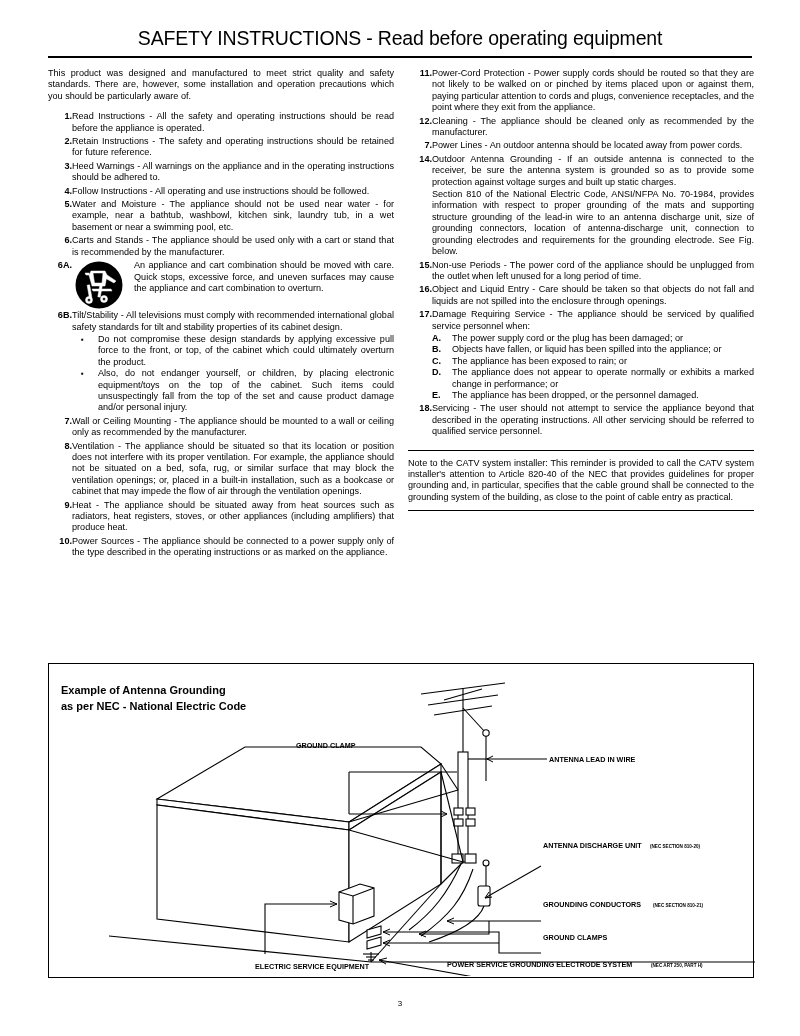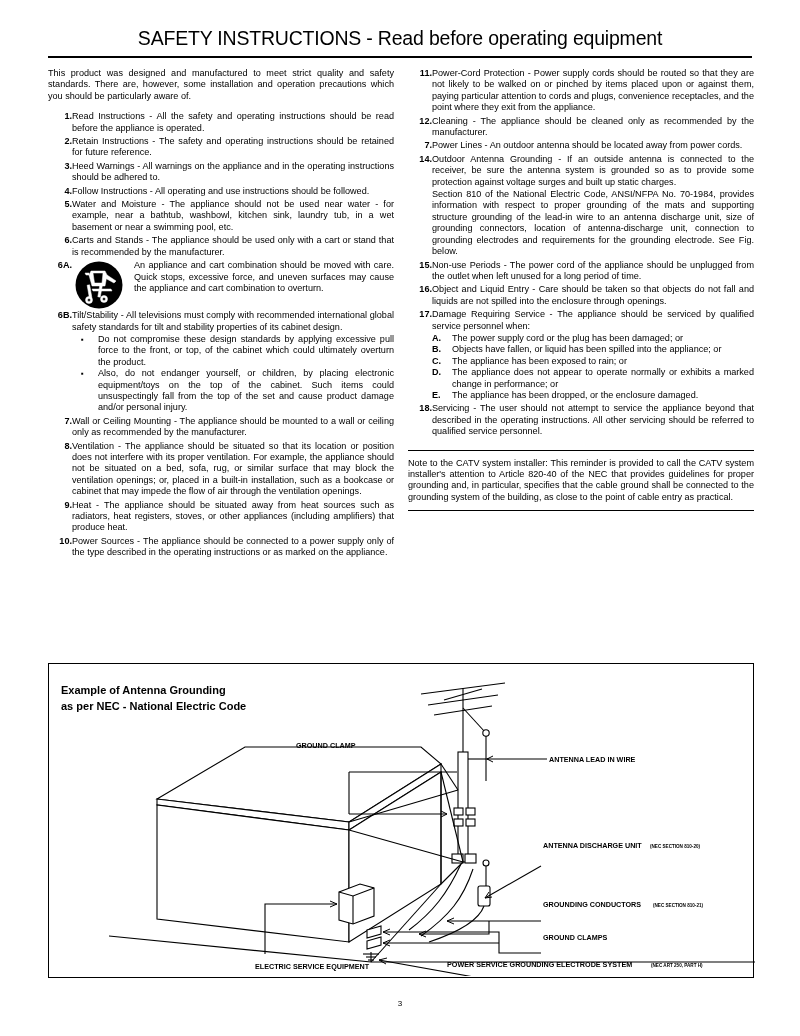--- a/index.html
+++ b/index.html
@@ -371,21 +371,21 @@
               <li>
                 <span class="ltr">C.</span>
                 <span class="ltxt">The appliance has been exposed to rain; or</span>
               </li>
               <li>
                 <span class="ltr">D.</span>
                 <span class="ltxt">The appliance does not appear to operate normally or exhibits a marked change in performance; or</span>
               </li>
               <li>
                 <span class="ltr">E.</span>
-                <span class="ltxt">The appliance has been dropped, or the enclosure damaged.</span>
+                <span class="ltxt">The appliance has been dropped, or the personnel damaged.</span>
               </li>
             </ul>
           </span>
         </li>
 
         <li class="item">
           <span class="num">18.</span>
           <span class="body"><span class="lead">Servicing</span><span> - The user should not attempt to service the appliance beyond that described in the operating instructions. All other servicing should be referred to qualified service personnel.</span></span>
         </li>
       </ol>

